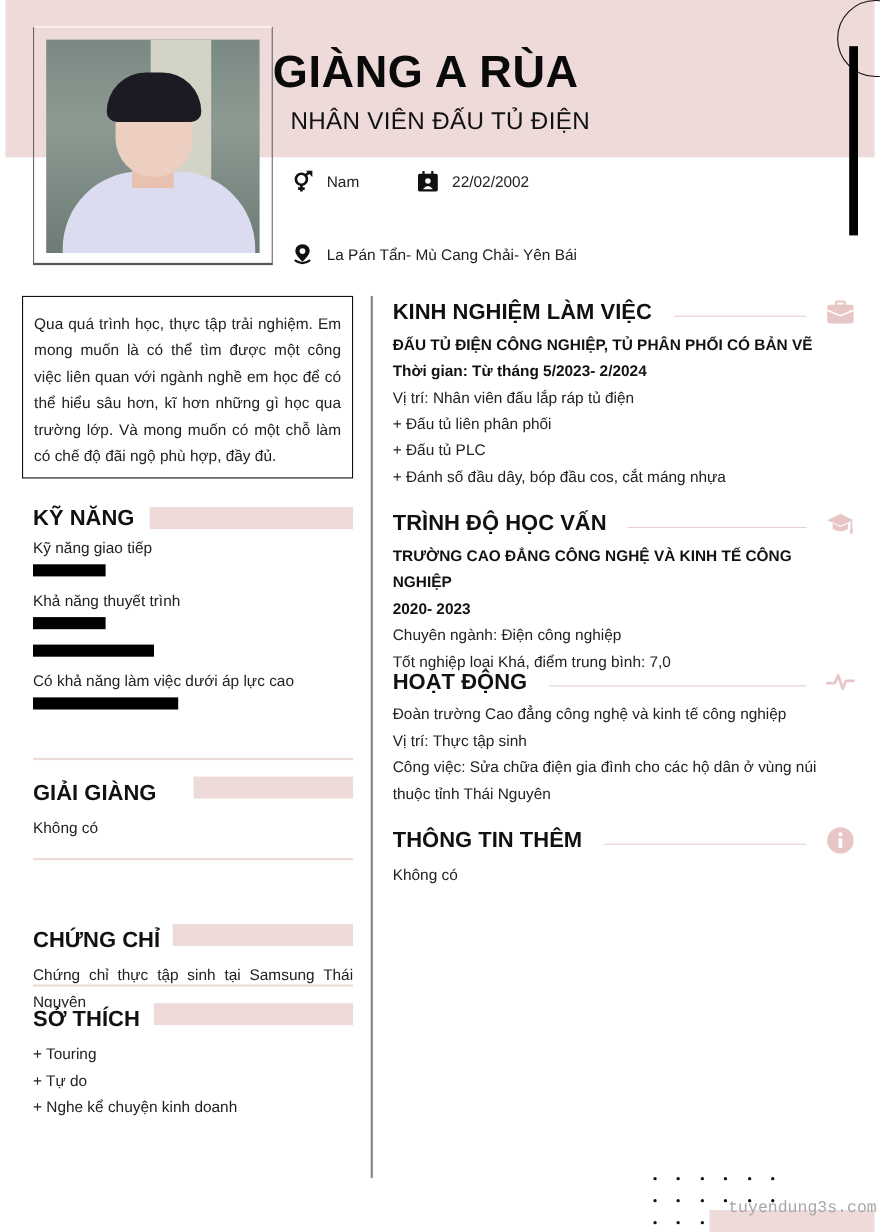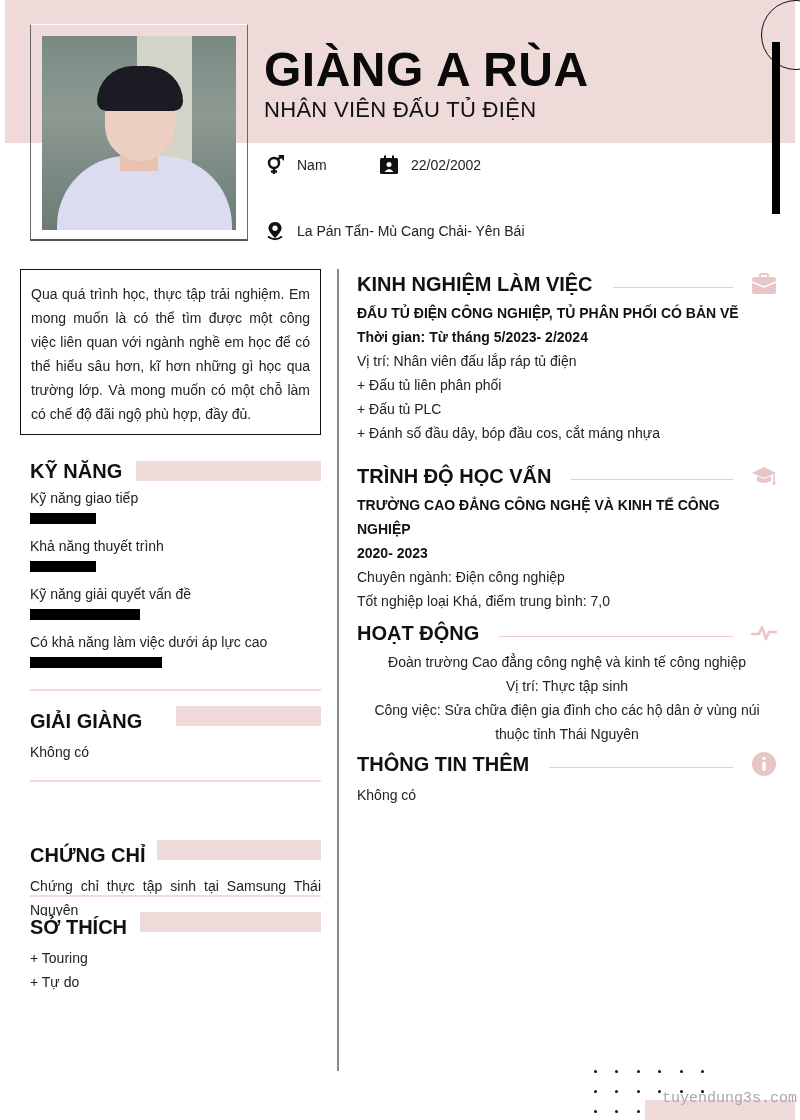--- a/index.html
+++ b/index.html
@@ -12,21 +12,21 @@
 
   .photo-frame { position: absolute; left: 30px; top: 24px; width: 218px; height: 217px; border: 1px solid #fff; border-bottom: 2px solid #555; border-left: 1px solid #666; border-right: 1px solid #666; }
   .photo { position: absolute; left: 42px; top: 36px; width: 194px; height: 194px; overflow: hidden;
            background: linear-gradient(180deg, #7a8a82 0%, #8c9a92 40%, #6d7b76 100%); }
   .photo .wall { position: absolute; left: 95px; top: 0; width: 55px; height: 194px; background: #d4d3c8; }
   .photo .shirt { position: absolute; left: 15px; top: 120px; width: 175px; height: 90px; background: #dcdcf0; border-radius: 70px 70px 0 0; }
   .photo .neck { position: absolute; left: 78px; top: 100px; width: 38px; height: 35px; background: #e9c1b0; }
   .photo .face { position: absolute; left: 63px; top: 45px; width: 70px; height: 80px; background: #eccfc0; border-radius: 34px 34px 36px 36px; }
   .photo .hair { position: absolute; left: 55px; top: 30px; width: 86px; height: 45px; background: #1c1a22; border-radius: 45px 45px 12px 12px; }
 
-  .name { position: absolute; left: 264px; top: 42px; font-size: 48px; font-weight: 700; letter-spacing: 0.5px; color: #0a0a0a; }
+  .name { position: absolute; left: 248px; top: 42px; font-size: 41px; font-weight: 700; letter-spacing: 0.5px; color: #0a0a0a; }
   .job-title { position: absolute; left: 264px; top: 97px; font-size: 22px; font-weight: 400; color: #111; letter-spacing: 0.3px; }
 
   .info { position: absolute; display: flex; align-items: center; font-size: 14px; color: #222; }
   .info svg { width: 20px; height: 20px; margin-right: 12px; }
   .info-gender { left: 265px; top: 155px; }
   .info-dob { left: 379px; top: 155px; }
   .info-address { left: 265px; top: 221px; }
 
   .objective { position: absolute; left: 20px; top: 269px; width: 301px; height: 166px; border: 1px solid #111; padding: 12px 10px 0 10px;
                font-size: 14px; line-height: 24px; text-align: justify; color: #222; }
@@ -110,21 +110,20 @@
 <div class="left-section" style="top:456px;">
   <div class="sec-title-left">
     <div class="pink-block" style="left:106px; top:5px;"></div>
     <span class="t">KỸ NĂNG</span>
   </div>
   <div style="margin-top:4px;">
     <div class="skill-name">Kỹ năng giao tiếp</div>
     <div class="skill-bar" style="width:66px;"></div>
     <div class="skill-name">Khả năng thuyết trình</div>
     <div class="skill-bar" style="width:66px;"></div>
-    <div class="skill-name">Kỹ năng giải quyết vấn đề</div>
     <div class="skill-bar" style="width:110px;"></div>
     <div class="skill-name">Có khả năng làm việc dưới áp lực cao</div>
     <div class="skill-bar" style="width:132px;"></div>
   </div>
 </div>
 <div class="pink-rule" style="top:689px;"></div>
 
 <div class="left-section" style="top:706px;">
   <div class="sec-title-left">
     <div class="pink-block" style="left:146px; top:0px;"></div>
@@ -144,20 +143,21 @@
 <div class="pink-rule" style="top:895px;"></div>
 
 <div class="left-section" style="top:912px;">
   <div class="sec-title-left">
     <div class="pink-block" style="left:110px; top:0px;"></div>
     <span class="t">SỞ THÍCH</span>
   </div>
   <div style="margin-top:4px;">
     <div class="left-text">+ Touring</div>
     <div class="left-text">+ Tự do</div>
+    <div class="left-text">+ Nghe kể chuyện kinh doanh</div>
   </div>
 </div>
 
 <div class="right-section" style="top:269px;">
   <div class="sec-title-right">
     <span class="t">KINH NGHIỆM LÀM VIỆC</span>
     <span class="rule"></span>
     <span class="ico">
       <svg width="26" height="22" viewBox="0 0 26 22">
         <rect x="9" y="1" width="8" height="4" rx="1.5" fill="none" stroke="#e8c6c6" stroke-width="2"></rect>
@@ -190,21 +190,21 @@
     </span>
   </div>
   <div style="margin-top:2px;">
     <div class="r-bold">TRƯỜNG CAO ĐẲNG CÔNG NGHỆ VÀ KINH TẾ CÔNG NGHIỆP</div>
     <div class="r-bold">2020- 2023</div>
     <div class="r-line">Chuyên ngành: Điện công nghiệp</div>
     <div class="r-line">Tốt nghiệp loại Khá, điểm trung bình: 7,0</div>
   </div>
 </div>
 
-<div class="right-section" style="top:618px;text-align:center;">
+<div class="right-section" style="top:605px;">
   <div class="sec-title-right">
     <span class="t">HOẠT ĐỘNG</span>
     <span class="rule"></span>
     <span class="ico">
       <svg width="26" height="20" viewBox="0 0 26 20">
         <polyline points="1,11 8,11 11,4 15,16 18,9 25,9" fill="none" stroke="#e8c6c6" stroke-width="2.5" stroke-linejoin="round" stroke-linecap="round"></polyline>
       </svg>
     </span>
   </div>
   <div style="margin-top:2px;">

